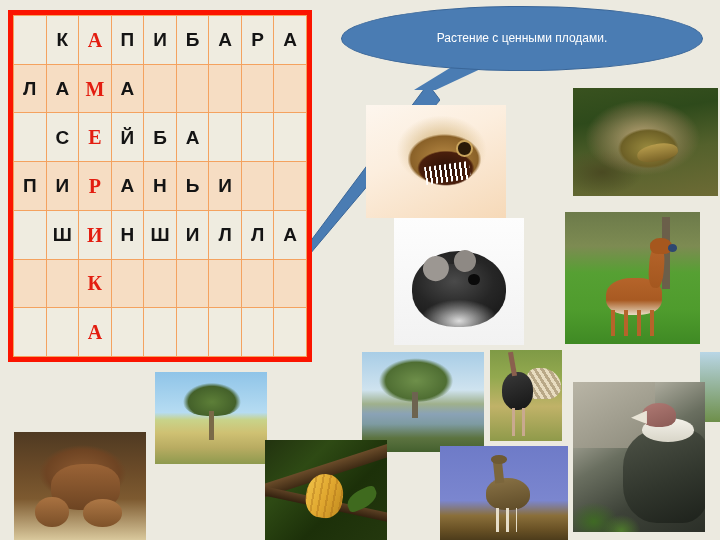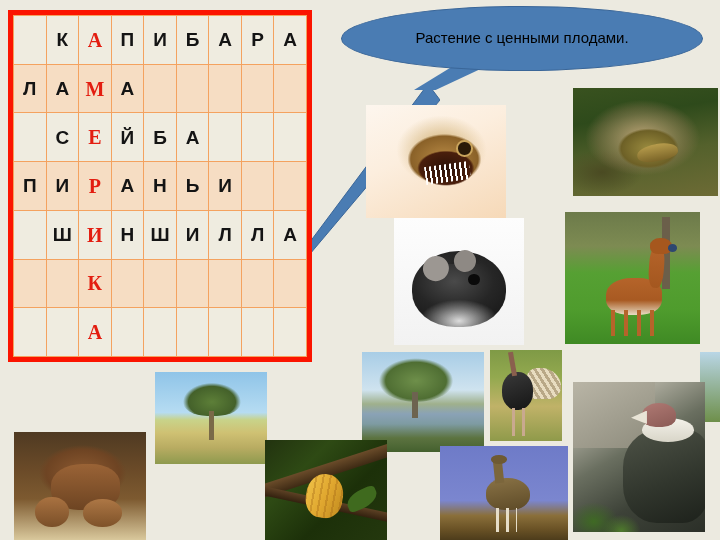--- a/index.html
+++ b/index.html
@@ -56,22 +56,22 @@
     background: #4a7cb3;
     border: 1px solid #3c highlight;
     border: 1px solid #3a6698;
     border-radius: 50% / 50%;
     z-index: 26;
     display: flex;
     align-items: center;
     justify-content: center;
   }
   .bubble-text {
-    color: #000000;
-    font-size: 15px;
+    color: #ffffff;
+    font-size: 12px;
     line-height: 1.25;
     text-align: center;
     width: 215px;
   }
   
   .bubble-stem {
     position: absolute;
     left: 414px; top: 58px;
     width: 90px; height: 32px;
     background: #4a7cb3;

